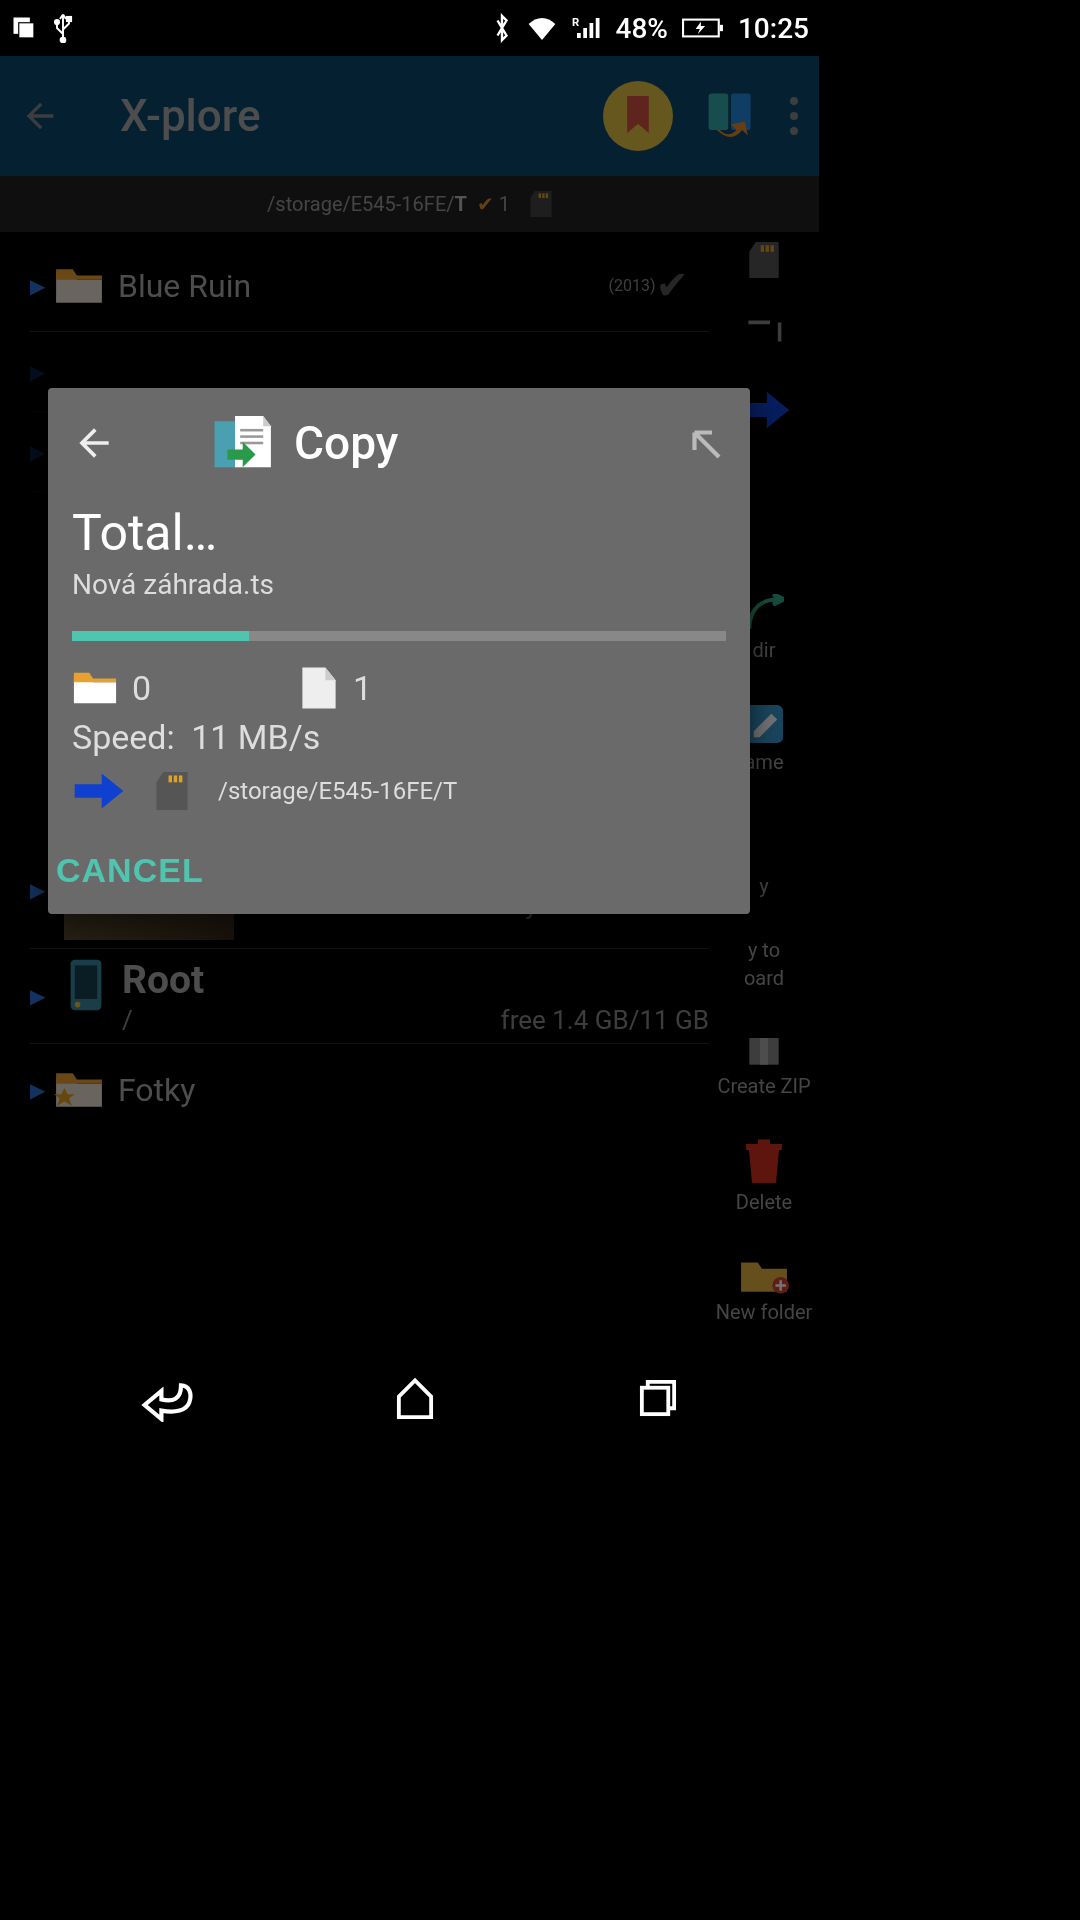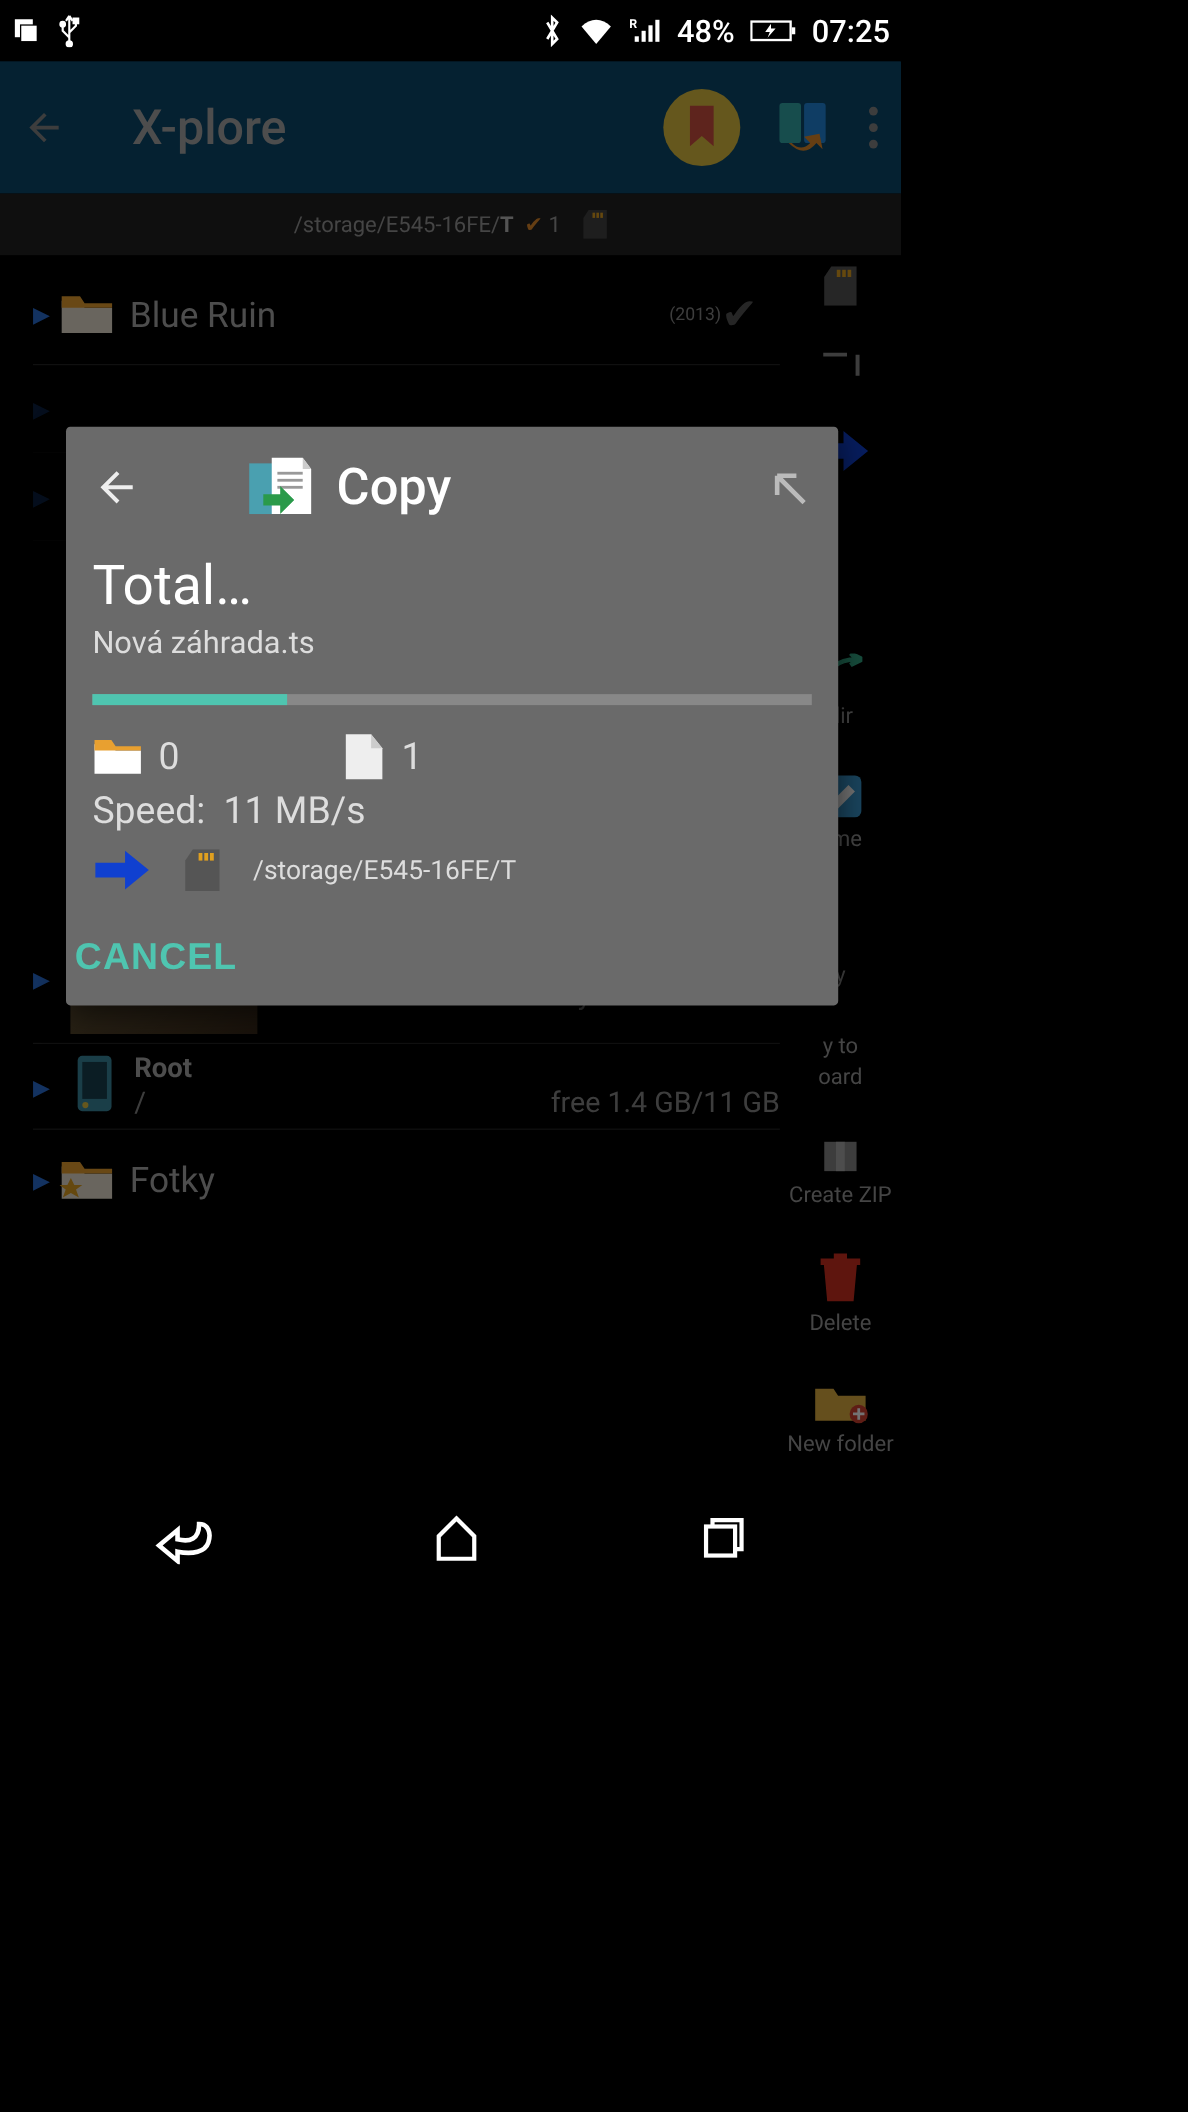--- a/index.html
+++ b/index.html
@@ -28,27 +28,27 @@
   .file-year { color: #888; margin-left: 30px; }
   .selection-check { color: #555; font-size: 40px; margin-right: 10px; }
   .selection-check.on { color: #e08a2c; }
   .video-item { display: flex; align-items: flex-start; padding: 8px 0; border-bottom: 1px solid #2a2a2a; }
   .thumb { width: 170px; height: 100px; background: linear-gradient(135deg,#6a5a3a,#3a2a1a); margin: 0 14px; }
   .video-info { flex: 1; }
   .video-name { font-size: 32px; color: #aaa; }
   .video-ext { color: #666; }
   .video-meta { display: flex; justify-content: flex-end; gap: 30px; font-size: 26px; color: #777; margin-top: 12px; }
   .root-item { display: flex; align-items: flex-start; padding: 8px 0; border-bottom: 1px solid #2a2a2a; }
-  .root-label { font-size: 25px; font-weight: bold; color: #aaa; }
+  .root-label { font-size: 39px; font-weight: bold; color: #aaa; }
   .root-sub { font-size: 26px; color: #888; display: flex; justify-content: space-between; margin-top: 2px; }
   .side-label { font-size: 20px; color: #999; text-align: center; }
   .side-btn { display: flex; flex-direction: column; align-items: center; gap: 4px; }
   .nav-bar { position: absolute; bottom: 0; left: 0; right: 0; height: 116px; background: #000; display: flex; align-items: center; justify-content: space-around; padding: 0 40px; }
   .dimmer { position: absolute; inset: 56px 0 116px 0; background: rgba(0,0,0,0.55); }
-  .dialog { position: absolute; left: 60px; top: 388px; width: 702px; background: #6a6a6a; border-radius: 4px; box-shadow: 0 8px 30px rgba(0,0,0,0.6); padding: 0; color: #eee; }
+  .dialog { position: absolute; left: 48px; top: 388px; width: 702px; background: #6a6a6a; border-radius: 4px; box-shadow: 0 8px 30px rgba(0,0,0,0.6); padding: 0; color: #eee; }
   .dlg-header { display: flex; align-items: center; height: 110px; padding: 0 24px; gap: 18px; }
   .dlg-title { font-size: 46px; color: #fff; font-weight: 500; }
   .dlg-collapse { margin-left: auto; }
   .dlg-body { padding: 0 24px 10px 24px; }
   .dlg-status { font-size: 50px; color: #fff; font-weight: 400; margin-top: 6px; }
   .dlg-filename { font-size: 28px; color: #ddd; margin-top: 6px; }
   .progress { height: 10px; background: #888; margin-top: 30px; position: relative; }
   .progress-fill { position: absolute; left: 0; top: 0; bottom: 0; background: #4fc5b0; }
   .counts { display: flex; align-items: center; gap: 14px; margin-top: 24px; font-size: 34px; color: #ddd; }
   .counts .gap { width: 120px; }
@@ -102,21 +102,21 @@
           </svg>
     </span>
     <span>48%</span>
     <span class="icon">
       <svg width="42" height="24" viewBox="0 0 40 20">
             <rect x="1" y="2" width="34" height="16" stroke="#fff" stroke-width="2" fill="none"></rect>
             <rect x="36" y="7" width="3" height="6" fill="#fff"></rect>
             <path d="M18 4 L13 11 L17 11 L15 16 L22 8 L18 8 Z" fill="#fff"></path>
           </svg>
     </span>
-    <span>07:25</span>
+    <span>10:25</span>
   </div>
 </div>
 
 <div class="app-body">
 
   <div class="app-bar">
     <span class="icon">
       <svg width="40" height="40" viewBox="0 0 24 24" fill="#888">
             <path d="M20 11H7.8l5.6-5.6L12 4l-8 8 8 8 1.4-1.4L7.8 13H20z"></path>
           </svg>

